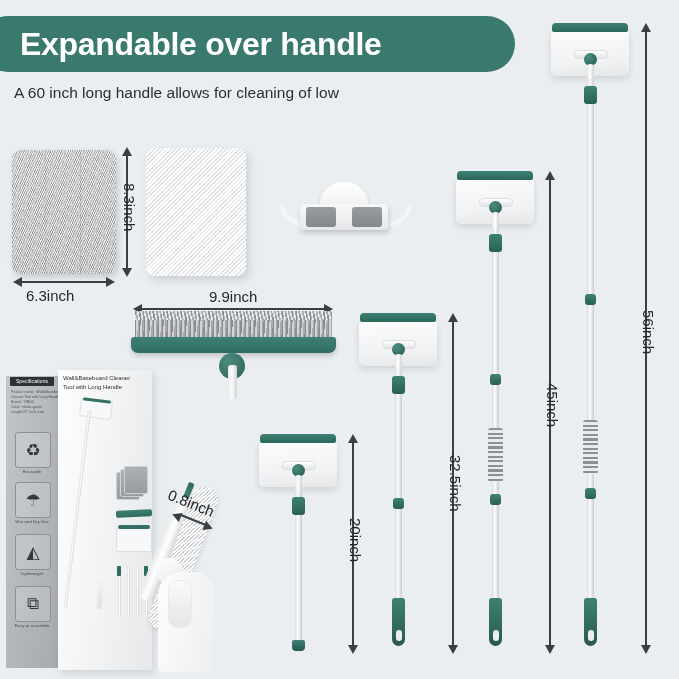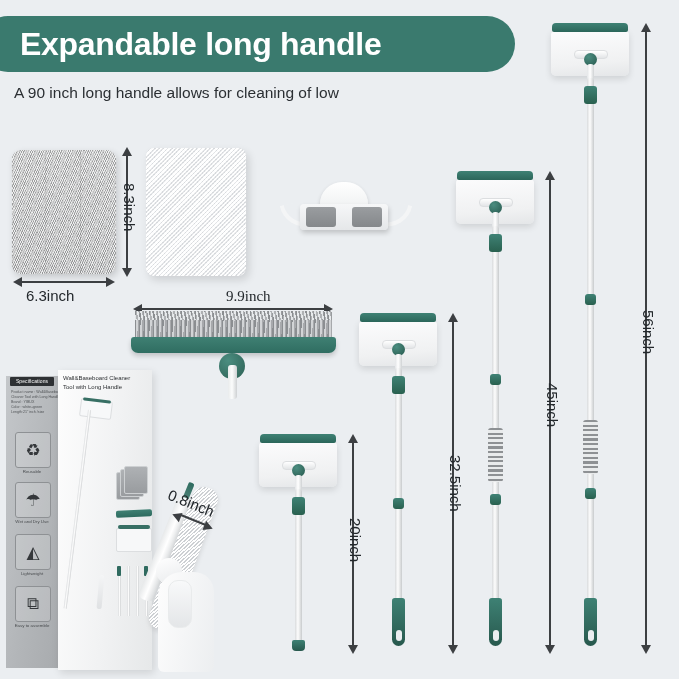--- a/index.html
+++ b/index.html
@@ -280,24 +280,24 @@
     position:absolute;left:33px;width:13px;height:11px;border-radius:2px 2px 4px 4px;
     background:linear-gradient(180deg,#3e8174,#27584d);
   }
 </style>
 </head>
 <body>
 
 <div class="stage">
 
   <div class="banner">
-    <div class="banner-title">Expandable long handle</div>
+    <div class="banner-title">Expandable over handle</div>
   </div>
   <div class="subtitle">
-    <div>A 90 inch long handle allows for cleaning of low</div>
+    <div>A 60 inch long handle allows for cleaning of low</div>
   </div>
 
   <div class="pad-gray"></div>
 
   <div class="arrowline" style="left:126px;top:155px;width:1.6px;height:114px;"></div>
   <div class="arrowhead ah-up" style="left:122px;top:147px;"></div>
   <div class="arrowhead ah-down" style="left:122px;top:268px;"></div>
   <div class="dimlabel vrot" style="left:138px;top:183px;">8.3inch</div>
 
   <div class="arrowline" style="left:22px;top:281px;width:86px;height:1.6px;"></div>
@@ -309,21 +309,21 @@
 
   <div class="hook">
     <div class="hook-arm l"></div>
     <div class="hook-arm r"></div>
     <div class="hook-cap"></div>
     <div class="hook-body"></div>
     <div class="hook-grip l"></div>
     <div class="hook-grip r"></div>
   </div>
 
-  <div class="dimlabel" style="left:226px;top:288px;font-family:Liberation Serif, serif;">9.9inch</div>
+  <div class="dimlabel" style="left:209px;top:288px;">9.9inch</div>
   <div class="arrowline" style="left:142px;top:308px;width:184px;height:1.6px;"></div>
   <div class="arrowhead ah-left" style="left:133px;top:304px;"></div>
   <div class="arrowhead ah-right" style="left:324px;top:304px;"></div>
 
   <div class="brush">
     <div class="brush-bristles"></div>
     <div class="brush-base"></div>
     <div class="brush-knob"></div>
     <div class="brush-stem"></div>
   </div>

